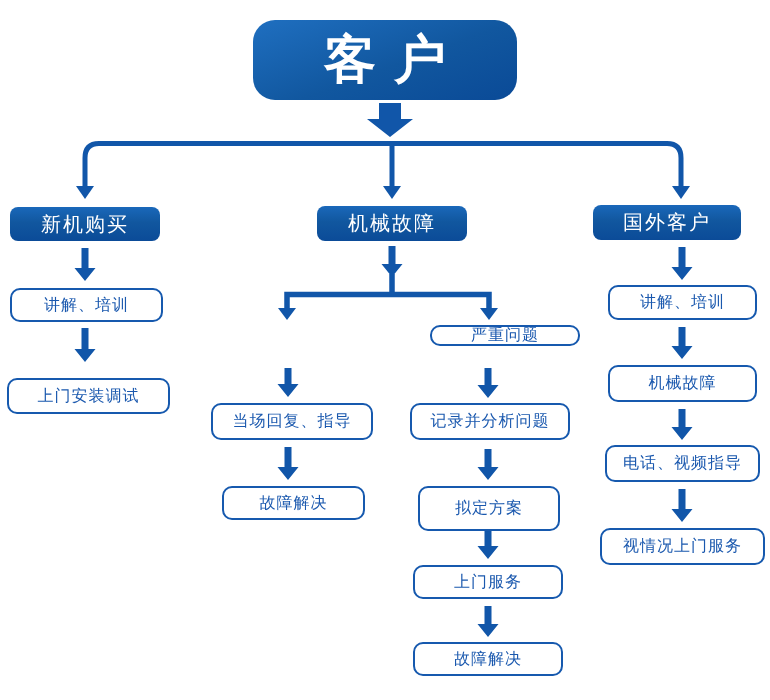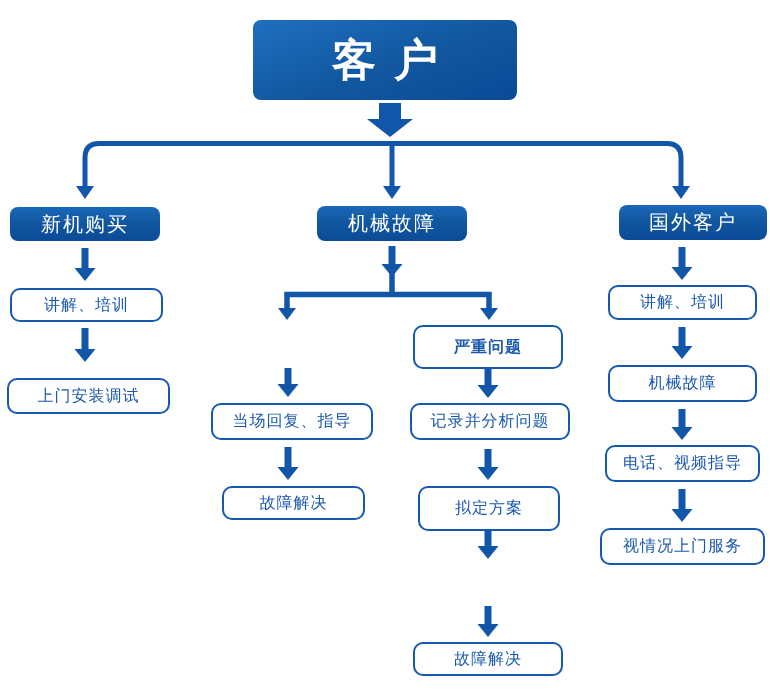--- a/index.html
+++ b/index.html
@@ -11,21 +11,21 @@
   .node{
     position:absolute;display:flex;align-items:center;justify-content:center;
     box-sizing:border-box;white-space:nowrap;
   }
   .node.filled{
     background:linear-gradient(180deg,#1a68ba 0%,#11579f 45%,#0b4b98 100%);
     color:#ffffff;border-radius:8px;font-size:20px;letter-spacing:2px;
   }
   .node.root-node{
     background:linear-gradient(160deg,#1f6fc0 0%,#11579f 55%,#0a4a97 100%);
-    color:#ffffff;border-radius:8px;font-size:44px;font-weight:bold;
+    color:#ffffff;border-radius:22px;font-size:52px;font-weight:bold;
     letter-spacing:18px;padding-left:18px;
   }
   .node.outline{
     background:#ffffff;border:2.5px solid #1659ae;border-radius:10px;
     color:#1a58ae;font-size:16px;letter-spacing:1px;
   }
   svg{display:block;}
 </style>
 </head>
 <body>
@@ -65,31 +65,32 @@
 
     <path d="M85,188 L85,158 Q85,143.5 99,143.5 L667,143.5 Q681,143.5 681,158 L681,188 M392,146 L392,188" fill="none" stroke="#1156a9" stroke-width="5"></path>
 
     <path d="M392,274 L392,294.5 M287,310 L287,294.5 L489,294.5 L489,310" fill="none" stroke="#1156a9" stroke-width="5.5"></path>
   </svg>
 
   <div class="node root-node" style="left:253px;top:20px;width:264px;height:80px;">客户</div>
 
   <div class="node filled" style="left:10px;top:207px;width:150px;height:34px;">新机购买</div>
   <div class="node filled" style="left:317px;top:206px;width:150px;height:35px;">机械故障</div>
-  <div class="node filled" style="left:619px;top:205px;width:148px;height:35px;">国外客户</div>
+  <div class="node filled" style="left:593px;top:205px;width:148px;height:35px;">国外客户</div>
 
   <div class="node outline" style="left:10px;top:288px;width:153px;height:34px;">讲解、培训</div>
   <div class="node outline" style="left:7px;top:378px;width:163px;height:36px;">上门安装调试</div>
 
   <div class="node outline" style="left:211px;top:403px;width:162px;height:37px;">当场回复、指导</div>
   <div class="node outline" style="left:222px;top:486px;width:143px;height:34px;">故障解决</div>
 
-  <div class="node outline" style="left:413px;top:325px;width:150px;height:44px;font-weight:bold;">严重问题</div>
+  <div class="node outline" style="left:430px;top:325px;width:150px;height:21px;">严重问题</div>
   <div class="node outline" style="left:410px;top:403px;width:160px;height:37px;">记录并分析问题</div>
   <div class="node outline" style="left:418px;top:486px;width:142px;height:45px;">拟定方案</div>
+  <div class="node outline" style="left:413px;top:565px;width:150px;height:34px;">上门服务</div>
   <div class="node outline" style="left:413px;top:642px;width:150px;height:34px;">故障解决</div>
 
   <div class="node outline" style="left:608px;top:285px;width:149px;height:35px;">讲解、培训</div>
   <div class="node outline" style="left:608px;top:365px;width:149px;height:37px;">机械故障</div>
   <div class="node outline" style="left:605px;top:445px;width:155px;height:37px;">电话、视频指导</div>
   <div class="node outline" style="left:600px;top:528px;width:165px;height:37px;">视情况上门服务</div>
 
 </div>
 
 </body></html>

